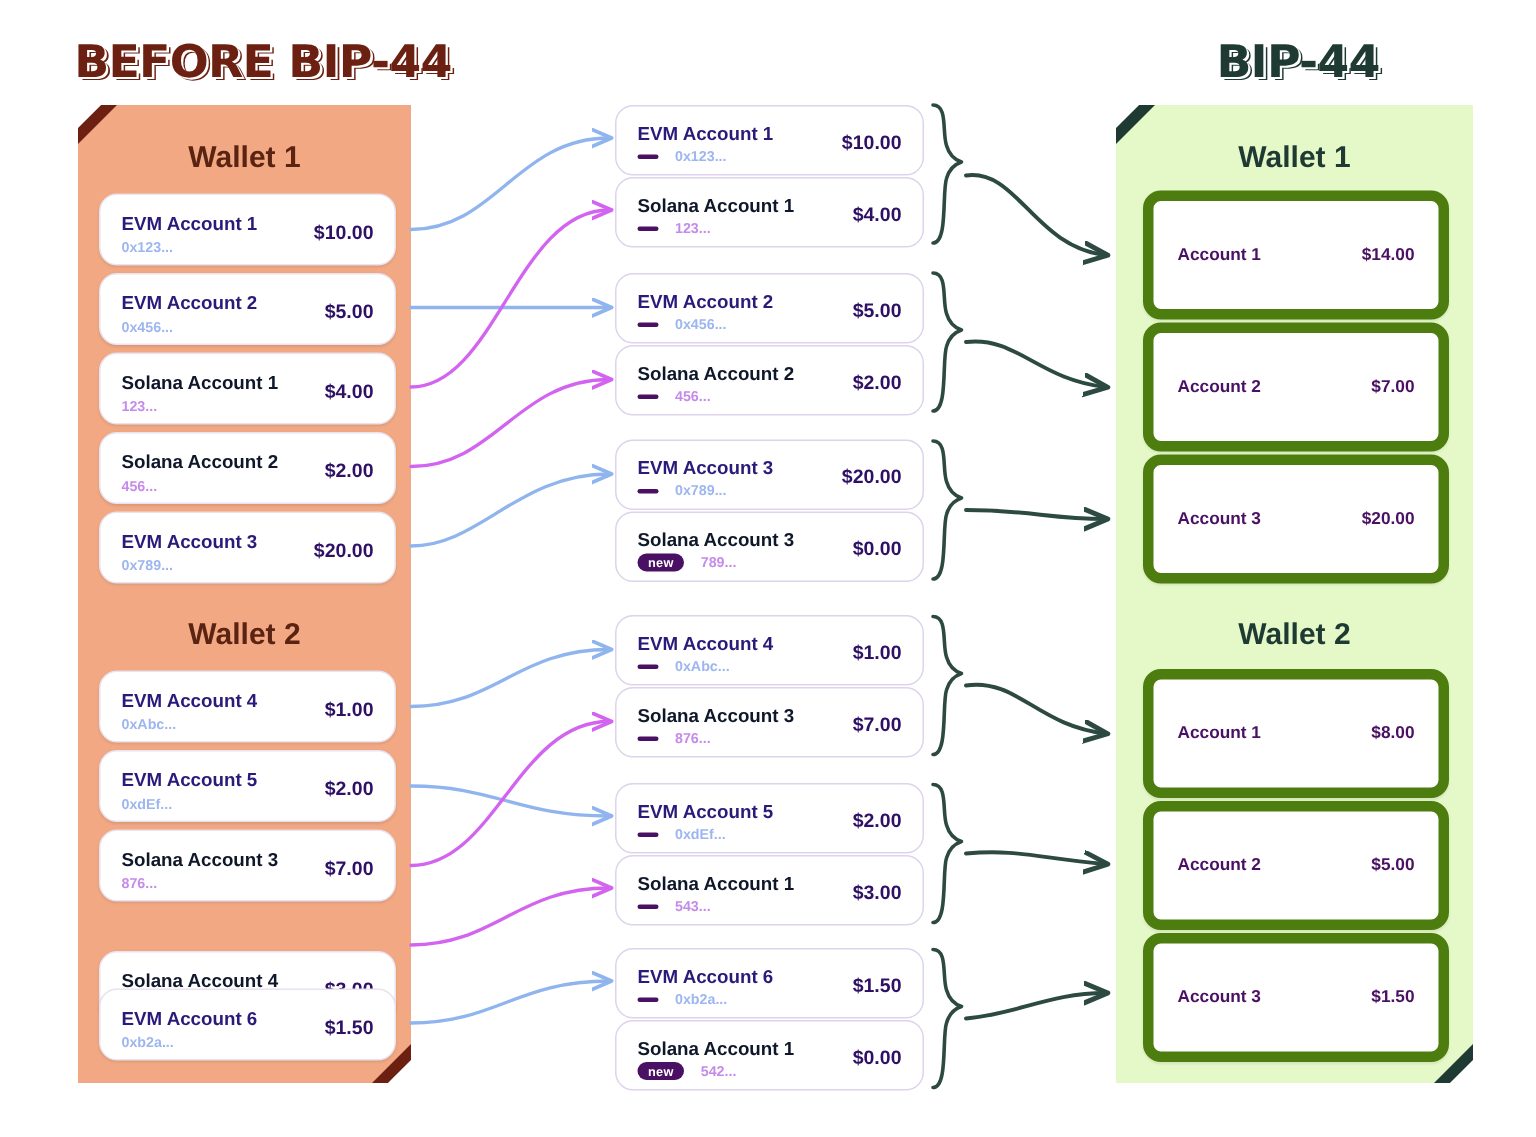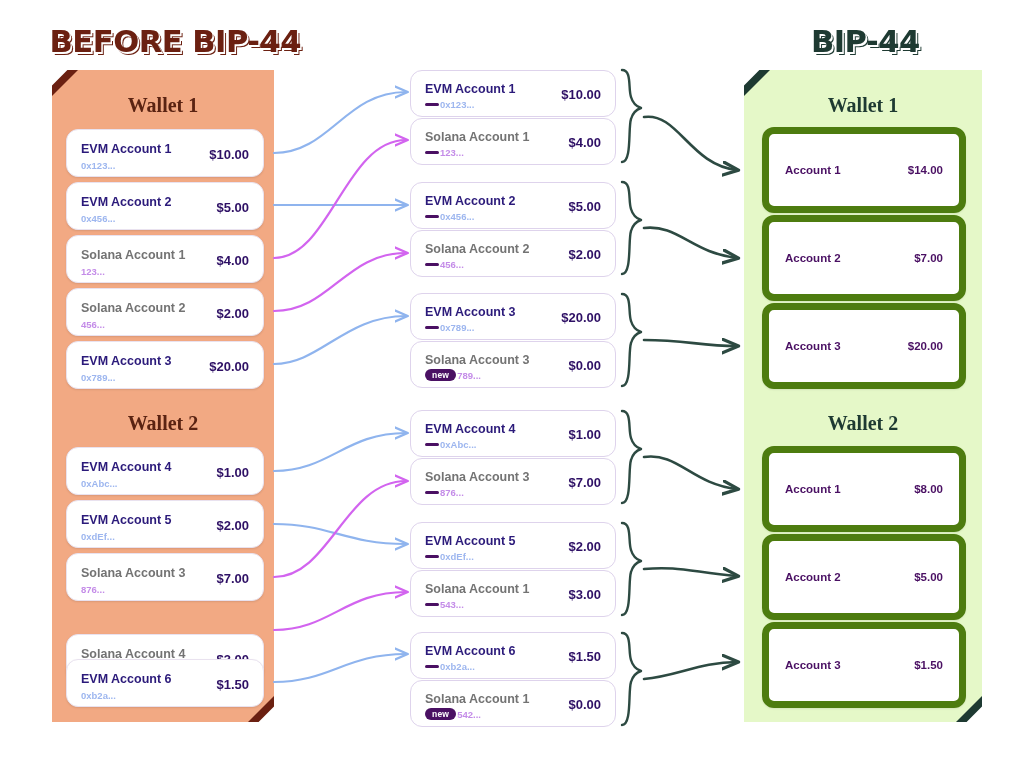--- a/index.html
+++ b/index.html
@@ -36,49 +36,49 @@
   #panel-before{left:52px;top:70px;width:222px;height:652px;}
   #panel-after{left:744px;top:70px;width:238px;height:652px;}
 
   .bev{
     position:absolute;inset:0;
   }
 
   .panel-label{
     position:absolute;width:100%;text-align:center;
     font-size:20px;font-weight:bold;
-    font-family:Liberation Serif, serif;
+    font-family:Liberation Sans, sans-serif;
   }
   #panel-before .panel-label{color:#5a2312;}
   #panel-after .panel-label{color:#1e3a32;}
 
   
   .card{
     position:absolute;box-sizing:border-box;
     background:#ffffff;border-radius:12px;
   }
   .card.left{border:1px solid #e9e2ef;box-shadow:0 1px 2px rgba(0,0,0,.10);}
   .card.mid{border:1.5px solid #ded3ec;}
   .card.right{border:7px solid #4d7c0f;box-shadow:0 1px 2px rgba(0,0,0,.08);}
 
   .c-name{
     position:absolute;left:14px;font-size:12.5px;font-weight:bold;
     white-space:nowrap;
   }
   .c-addr{
     position:absolute;left:14px;font-size:9.5px;font-weight:bold;
-    white-space:nowrap;display:flex;align-items:center;gap:1px;text-align:center;
+    white-space:nowrap;display:flex;align-items:center;gap:11px;text-align:center;
   }
   .c-amt{
     position:absolute;right:14px;font-size:13px;font-weight:bold;
     white-space:nowrap;color:#2e1065;
   }
   .evm .c-name{color:#2b1a7a;}
   .evm .c-addr{color:#9db6ef;}
-  .sol .c-name{color:#737373;}
+  .sol .c-name{color:#0f172a;}
   .sol .c-addr{color:#c48ce8;}
 
   .badge-new{
     display:inline-block;background:#4a1063;color:#ffffff;
     border-radius:9px;padding:1.5px 7px 2px;font-size:8.5px;
     font-weight:bold;letter-spacing:.2px;line-height:1;
   }
 
   
   .card.right .r-name{

